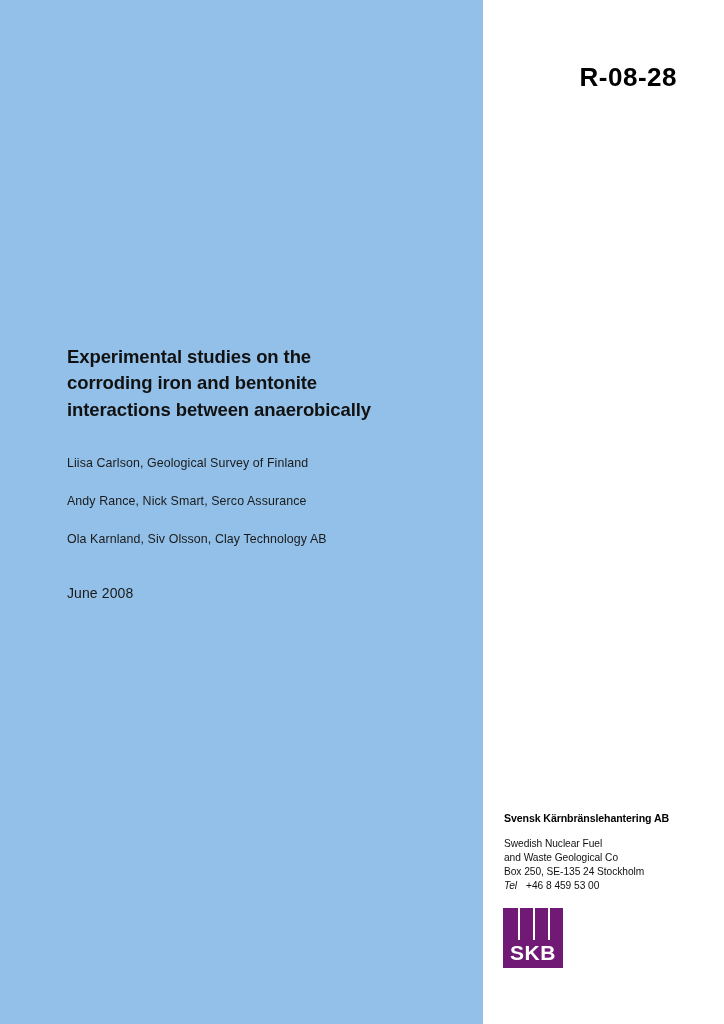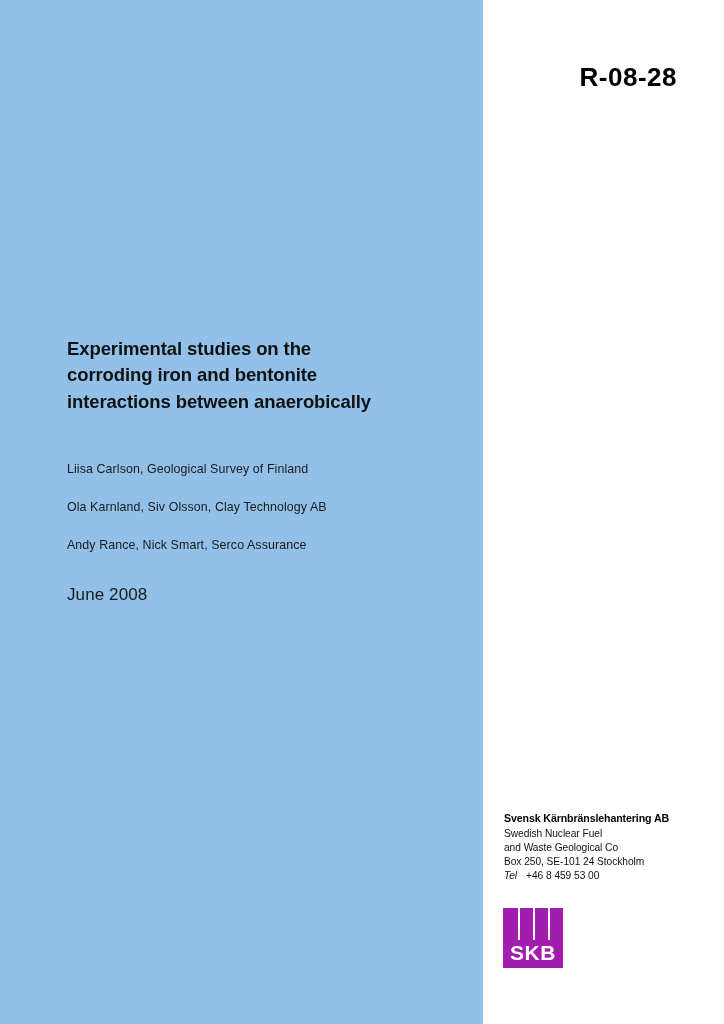--- a/index.html
+++ b/index.html
@@ -36,64 +36,64 @@
     font-size: 26px;
     font-weight: bold;
     letter-spacing: 0.5px;
     color: #000000;
     font-family: "Liberation Sans", sans-serif;
   }
   
   .title-block {
     position: absolute;
     left: 67px;
-    top: 336px;
+    top: 344px;
     width: 390px;
   }
   .doc-title {
     font-size: 18.5px;
     font-weight: bold;
     line-height: 1.42;
     color: #111111;
     margin: 0;
     letter-spacing: -0.1px;
   }
   .authors {
     position: absolute;
     left: 67px;
     top: 455px;
     width: 400px;
   }
   .author-line {
     font-size: 12.4px;
     color: #1a1a1a;
     line-height: 1.2;
-    margin: 7px 0 23px 0;
+    margin: 1px 0 23px 0;
     letter-spacing: 0.1px;
   }
   .doc-date {
     position: absolute;
     left: 67px;
     top: 585px;
-    font-size: 17px;
+    font-size: 14px;
     color: #1a1a1a;
     letter-spacing: 0.1px;
   }
   
   .publisher {
     position: absolute;
     left: 504px;
     top: 812px;
     width: 200px;
   }
   .publisher-name {
     font-size: 10.6px;
     font-weight: bold;
     color: #000000;
-    margin: 0 0 1px 0;
+    margin: 0 0 11px 0;
     line-height: 1.32;
     letter-spacing: -0.1px;
   }
   .publisher-line {
     font-size: 10.2px;
     color: #111111;
     margin: 0;
     line-height: 1.38;
     letter-spacing: -0.05px;
   }
@@ -101,21 +101,21 @@
     margin-right: 9px;
     font-style: italic;
   }
   
   .logo {
     position: absolute;
     left: 503px;
     top: 908px;
     width: 60px;
     height: 60px;
-    background: #a21caf;
+    background: #701a75;
   }
   .logo .stripe {
     position: absolute;
     top: 0;
     width: 2px;
     height: 32px;
     background: #ffffff;
   }
   .logo .s1 { left: 15px; }
   .logo .s2 { left: 30px; }
@@ -145,31 +145,31 @@
   <div class="title-block">
     <div class="doc-title">
       <div>Experimental studies on the</div>
       <div>corroding iron and bentonite</div>
       <div>interactions between anaerobically</div>
     </div>
   </div>
 
   <div class="authors">
     <p class="author-line">Liisa Carlson, Geological Survey of Finland</p>
+    <p class="author-line">Andy Rance, Nick Smart, Serco Assurance</p>
     <p class="author-line">Ola Karnland, Siv Olsson, Clay Technology AB</p>
-    <p class="author-line">Andy Rance, Nick Smart, Serco Assurance</p>
   </div>
 
   <div class="doc-date">June 2008</div>
 
   <div class="publisher">
     <p class="publisher-name">Svensk Kärnbränslehantering AB</p>
     <p class="publisher-line">Swedish Nuclear Fuel</p>
     <p class="publisher-line">and Waste Geological Co</p>
-    <p class="publisher-line">Box 250, SE-101 24 Stockholm</p>
+    <p class="publisher-line">Box 250, SE-135 24 Stockholm</p>
     <p class="publisher-line tel">
       <span class="tel-label">Tel</span><span>+46 8 459 53 00</span>
     </p>
   </div>
 
   <div class="logo">
     <div class="stripe s1"></div>
     <div class="stripe s2"></div>
     <div class="stripe s3"></div>
     <div class="logo-text">SKB</div>

